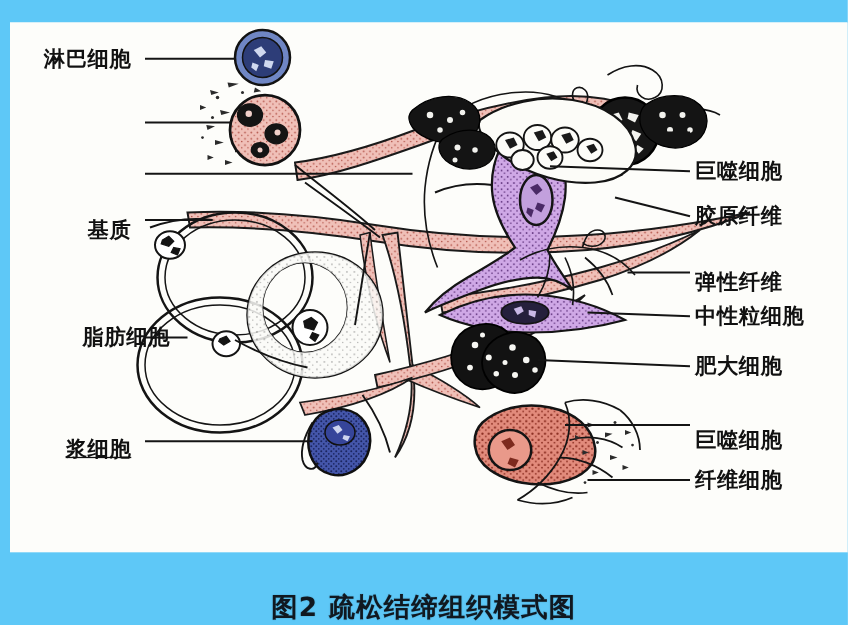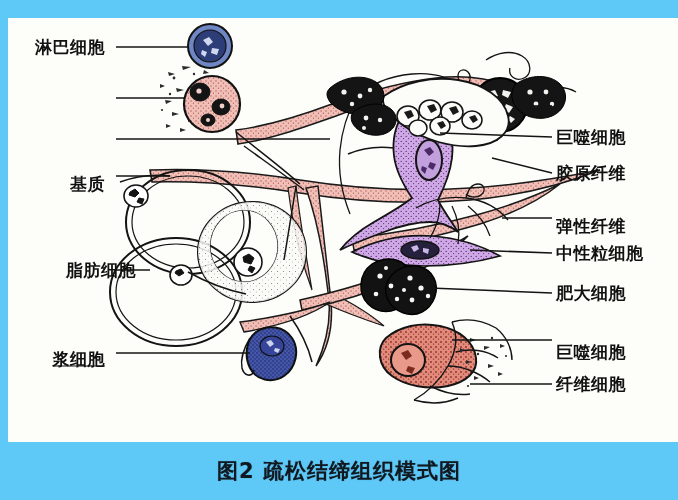--- a/index.html
+++ b/index.html
@@ -16,21 +16,21 @@
   
   .panel{
     position:absolute;left:8px;top:18px;width:670px;height:424px;
     background:#fdfdfa;overflow:hidden;
   }
   .panel-inner{position:absolute;left:-8px;top:-18px;width:678px;height:442px;}
 
   
   .caption-bar{
     position:absolute;left:0;top:442px;width:678px;height:58px;
-    background:#5ec8f7;display:flex;align-items:center;justify-content:center;
+    background:#5ec8f7;display:flex;align-items:flex-end;justify-content:center;
   }
   .caption-text{
     color:#101820;font-size:21px;font-weight:bold;letter-spacing:1px;
     font-family:"DejaVu Sans","Liberation Sans",sans-serif;
     text-shadow:0 0 1px rgba(0,0,0,.35);
   }
 
   
   .lbl{
     position:absolute;color:#111;font-size:17px;font-weight:bold;

